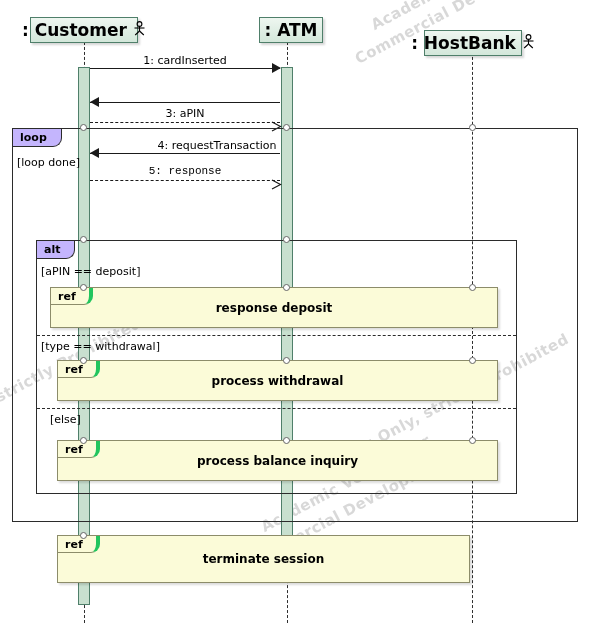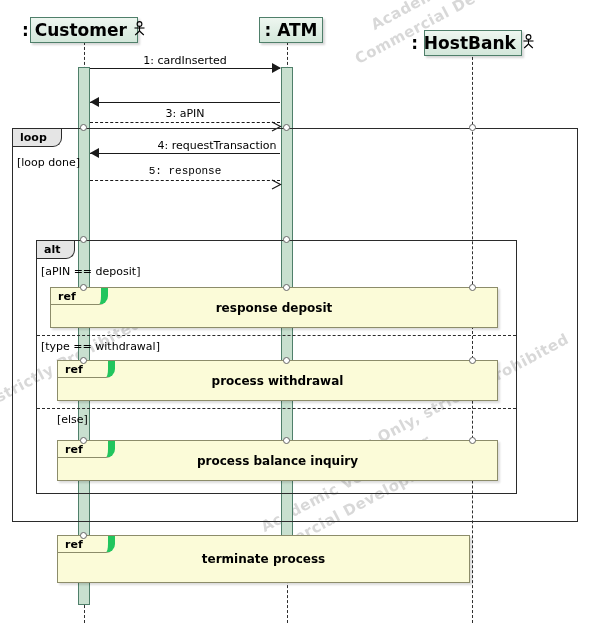--- a/index.html
+++ b/index.html
@@ -108,21 +108,21 @@
   }
   .frag-tag {
     position: absolute;
     left: 0; top: 0;
     box-sizing: border-box;
     height: 18px;
     padding: 0 14px 0 7px;
     border-right: 1px solid #2b2b2b;
     border-bottom: 1px solid #2b2b2b;
     border-bottom-right-radius: 9px;
-    background: #e5e5e5;
+    background: #c4b5fd;
     font-size: 11px;
     font-weight: bold;
     color: #000;
     display: flex;
     align-items: center;
     line-height: 1;
   }
   .frag-guard {
     position: absolute;
     font-size: 11px;
@@ -144,22 +144,22 @@
     box-shadow: 2px 2px 2px rgba(0,0,0,.14);
     display: flex;
     align-items: center;
     justify-content: center;
   }
   .ref-tag {
     position: absolute;
     left: 0; top: 0;
     box-sizing: border-box;
     height: 17px;
-    padding: 0 25px 0 7px;
-    border-right: 7px solid #22c55e;
+    padding: 0 13px 0 7px;
+    border-right: 4px solid #22c55e;
     border-bottom: 1px solid #8c8c6a;
     border-bottom-right-radius: 9px;
     background: #fbfbd8;
     font-size: 11px;
     font-weight: bold;
     color: #000;
     display: flex;
     align-items: center;
     line-height: 1;
   }
@@ -289,29 +289,29 @@
   <div class="ref" style="left:57px; top:360px; width:441px; height:41px;">
     <span class="ref-label">process withdrawal</span>
     <span class="ref-tag">ref</span>
   </div>
   <div class="gate" style="left:80px; top:357px;"></div>
   <div class="gate" style="left:283px; top:357px;"></div>
   <div class="gate" style="left:469px; top:357px;"></div>
 
   <div class="frag-div" style="left:37px; top:408px; width:479px;"></div>
 
-  <div class="frag-guard" style="left:57px; top:413px;">[else]</div>
+  <div class="frag-guard" style="left:50px; top:413px;">[else]</div>
 
   <div class="ref" style="left:57px; top:440px; width:441px; height:41px;">
     <span class="ref-label">process balance inquiry</span>
     <span class="ref-tag">ref</span>
   </div>
   <div class="gate" style="left:80px; top:437px;"></div>
   <div class="gate" style="left:283px; top:437px;"></div>
   <div class="gate" style="left:469px; top:437px;"></div>
 
   <div class="ref" style="left:57px; top:535px; width:413px; height:48px;">
-    <span class="ref-label">terminate process</span>
+    <span class="ref-label">terminate session</span>
     <span class="ref-tag">ref</span>
   </div>
   <div class="gate" style="left:80px; top:532px;"></div>
 
 </div>
 
 </body></html>

